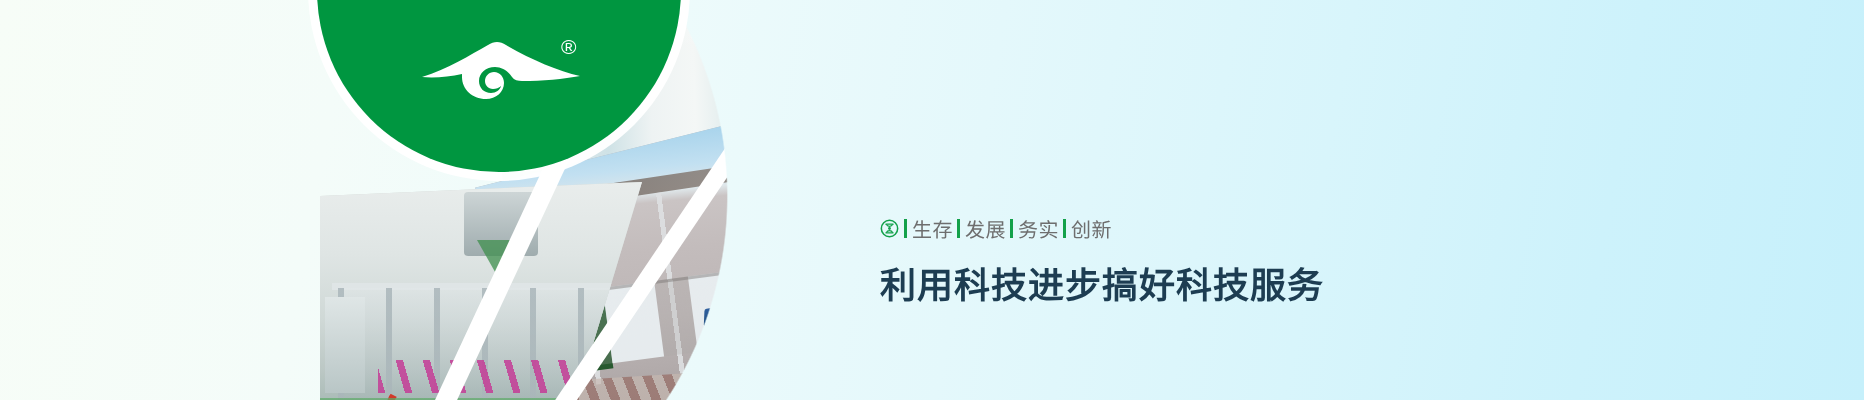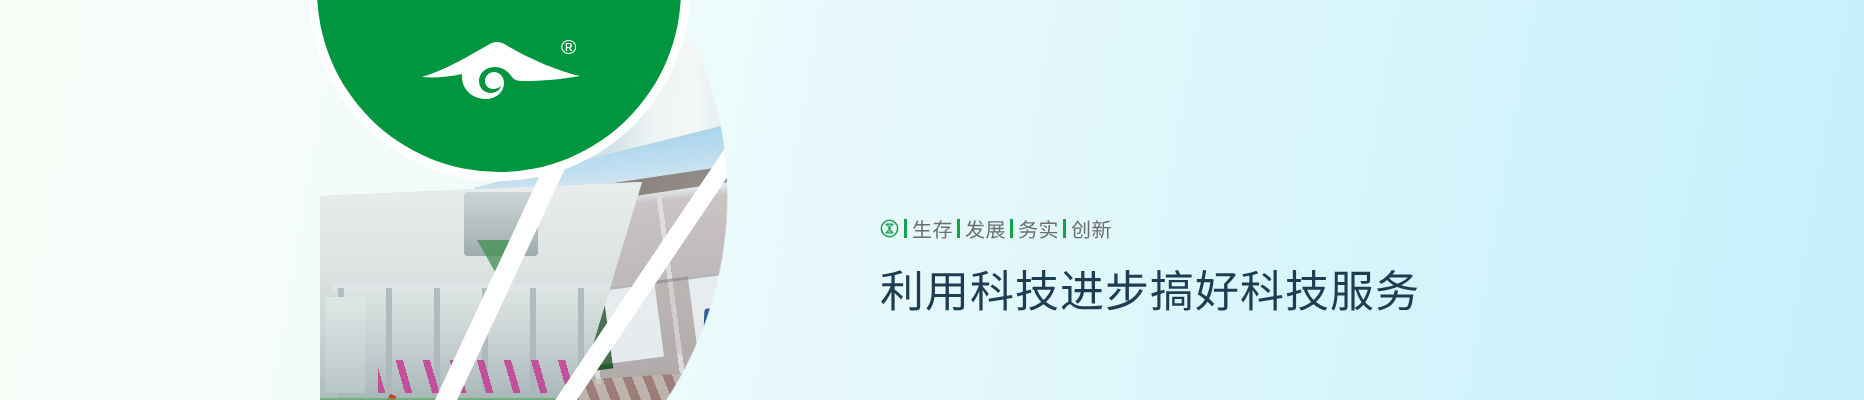--- a/index.html
+++ b/index.html
@@ -200,21 +200,21 @@
     display:inline-block;width:3px;height:19px;
     background:#13a14a;margin:0 5px 0 4px;
     vertical-align:-3px;
   }
   .bar.first{margin-left:0;}
   .slogan-word{
     font-size:20px;color:#6e6e6e;letter-spacing:.5px;
     font-family:Liberation Mono, monospace;
   }
   .headline{
-    font-size:44px;font-weight:normal;color:#1d3d52;
+    font-size:36px;font-weight:bold;color:#1d3d52;
     line-height:1.30;letter-spacing:1px;
     font-family:"DejaVu Sans","Liberation Sans",sans-serif;
     white-space:nowrap;
   }
 </style>
 </head>
 <body>
 
 <div class="banner">
 

